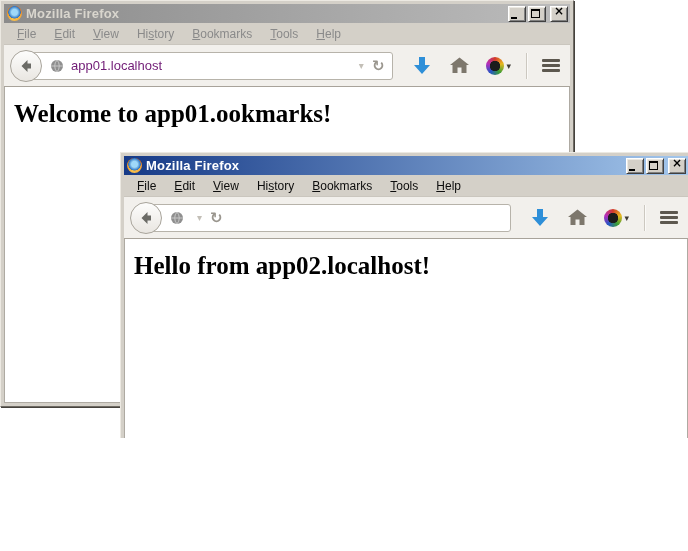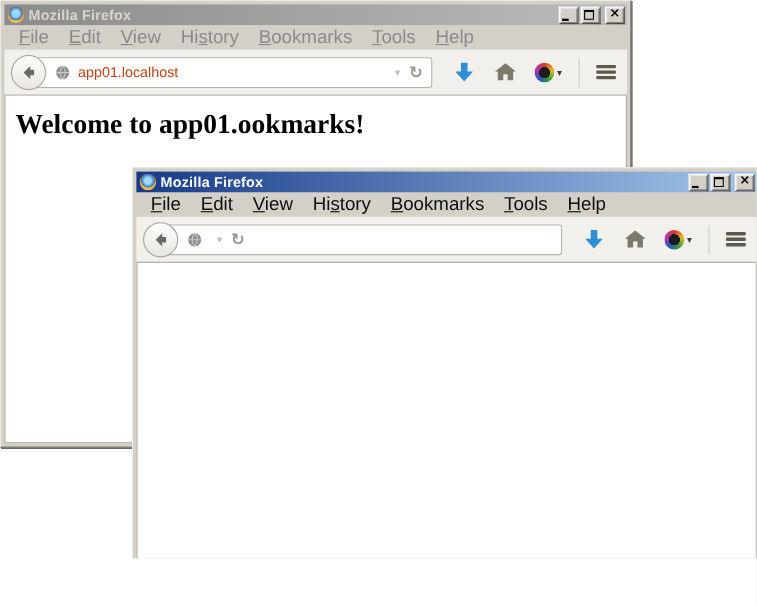--- a/index.html
+++ b/index.html
@@ -1,16 +1,16 @@
 <!DOCTYPE html>
 <html><head>
 <meta charset="utf-8">
 <style>
   html,body{margin:0;padding:0;background:#fff;}
-  #screen{position:relative;width:688px;height:508px;background:#fff;overflow:hidden;
+  #screen{position:relative;width:688px;height:438px;background:#fff;overflow:hidden;
           font-family:"Liberation Sans",sans-serif;}
 
   
   .win{position:absolute;background:#d4d0c8;padding:3px;
        border:1px solid;border-color:#ece9e2 #6e6a63 #6e6a63 #ece9e2;
        box-shadow:1px 1px 0 #45423d;
        display:flex;flex-direction:column;}
   #win1{left:0;top:0;width:566px;height:399px;z-index:1;}
   #win2{left:120px;top:152px;width:564px;height:396px;z-index:2;}
 
@@ -31,39 +31,39 @@
         box-shadow:inset 1px 1px 0 #ece9e2, inset -1px -1px 0 #808080;}
   .tbtn.close{margin-left:2px;}
   .g-min{position:absolute;left:2px;bottom:2px;width:6px;height:2px;background:#000;}
   .g-max{position:absolute;left:2px;top:2px;width:7px;height:6px;
          border:1px solid #000;border-top-width:2px;}
   .g-close::before{content:"×";position:absolute;left:0;right:0;top:-3px;
          text-align:center;font:bold 12px "DejaVu Sans",sans-serif;color:#000;}
 
   
   .menubar{height:21px;flex:0 0 21px;display:flex;align-items:center;
-           padding-left:4px;font-size:17px;background:#d4d0c8;}
+           padding-left:4px;font-size:12px;background:#d4d0c8;}
   .menu-item{padding:2px 9px;white-space:nowrap;cursor:default;}
   .win.active   .menu-item{color:#0d0d0d;}
   .win.inactive .menu-item{color:#8a8a8a;}
   .mn{text-decoration:underline;}
 
   
   .navbar{height:41px;flex:0 0 41px;display:flex;align-items:center;
           background:#f2f0ec;border-top:1px solid #cac6be;
           border-bottom:1px solid #a8a39a;padding:0 10px 0 6px;}
   .back-btn{width:30px;height:30px;border-radius:50%;flex:0 0 30px;
             background:linear-gradient(#fdfdfc,#e9e6e1);
             border:1px solid #a8a49b;z-index:2;
             display:flex;align-items:center;justify-content:center;}
   .urlbar{flex:1;height:26px;background:#fff;border:1px solid #b7b3aa;
           border-radius:3px;margin-left:-15px;display:flex;align-items:center;
           padding-left:22px;min-width:0;}
   .globe{flex:0 0 14px;margin-right:7px;display:flex;}
-  .url-text{font-size:13px;color:#c2410c;flex:1;white-space:nowrap;overflow:hidden;}
+  .url-text{font-size:13px;color:#701a75;flex:1;white-space:nowrap;overflow:hidden;}
   .url-drop{color:#c3bfb7;font-size:10px;padding:0 6px;}
   .reload{color:#9a968e;font:bold 15px "DejaVu Sans",sans-serif;padding:0 8px 0 2px;}
   .nav-ico{display:flex;align-items:center;}
   .ico-download{margin-left:20px;}
   .ico-home{margin-left:19px;}
   .appmenu-ico{margin-left:17px;display:flex;align-items:center;gap:2px;}
   .rainbow{width:18px;height:18px;border-radius:50%;
      background:
        radial-gradient(circle,#1c1c1c 0 40%,rgba(0,0,0,0) 41%),
        conic-gradient(#d23a2a,#e8b81e,#3a9e35,#2456c4,#b52ebc,#d23a2a);}
@@ -222,17 +222,18 @@
       </span>
       <span class="vsep"></span>
       <span class="burger">
           <i></i>
           <i></i>
           <i></i>
         </span>
     </div>
 
     <div class="page">
+      <h1>Hello from app02.localhost!</h1>
       <span class="grip"></span>
     </div>
   </div>
 
 </div>
 
 </body></html>

